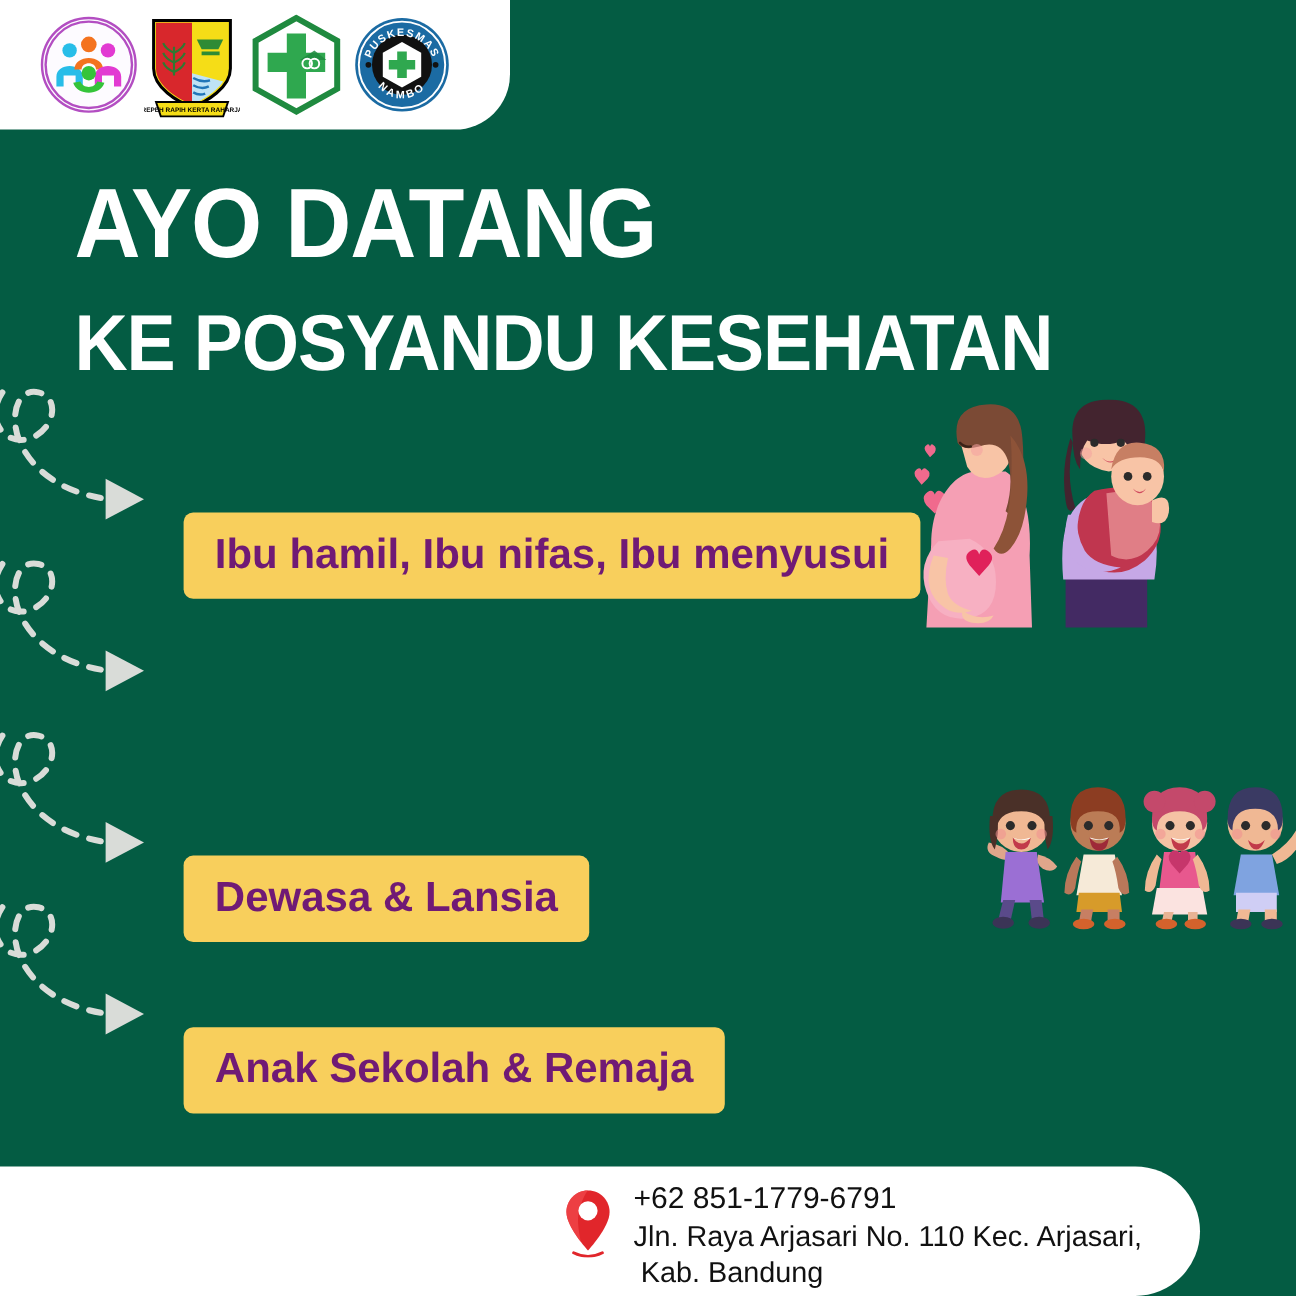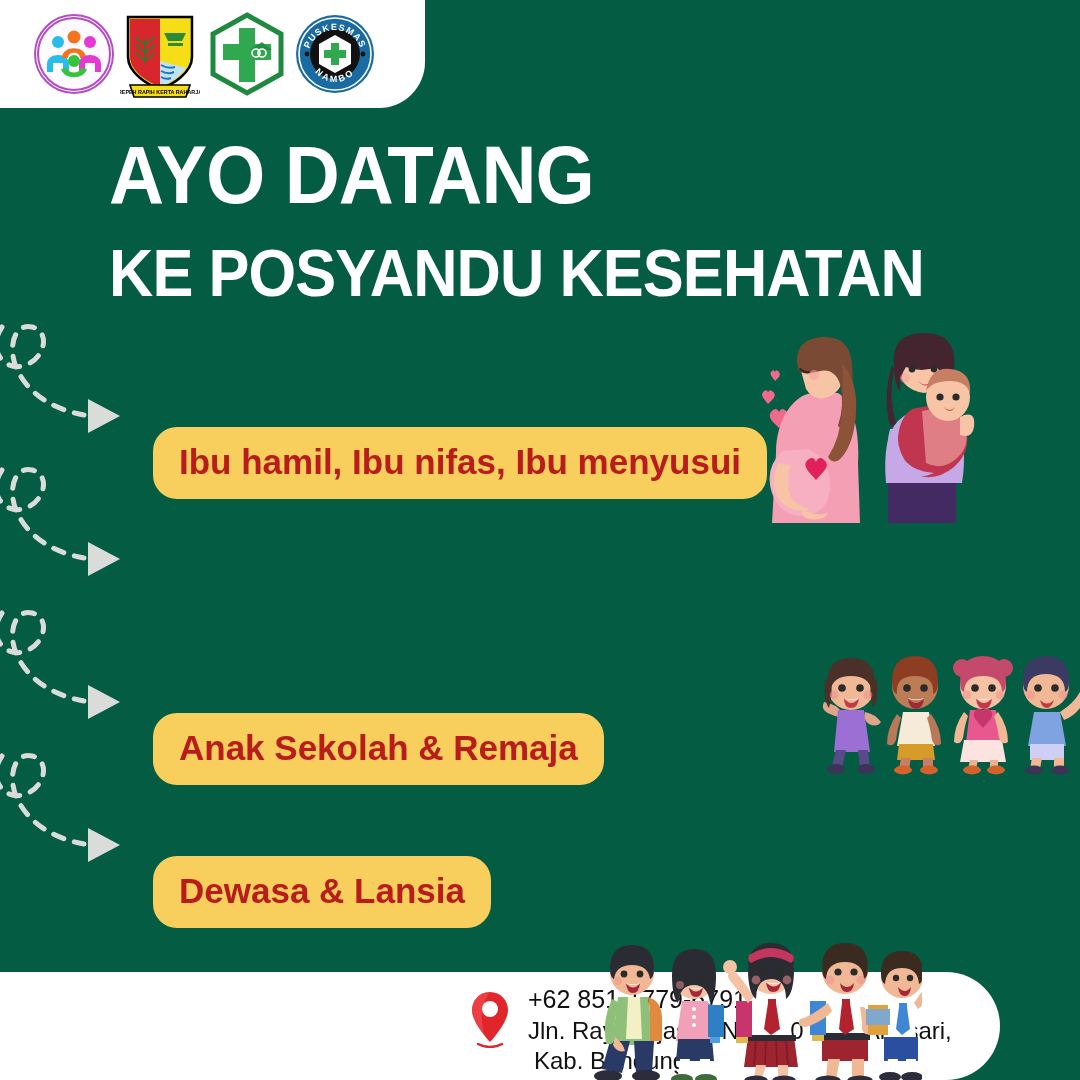--- a/index.html
+++ b/index.html
@@ -51,23 +51,22 @@
   
   .logo-hex { width: 82px; height: 84px; }
 
   
   .logo-badge { width: 82px; height: 82px; }
 
   
   .title-block {
     position: absolute;
     left: 62px;
-    top: 132px;
+    top: 144px;
     width: 960px;
-    margin-left: 47px;
   }
   .title-1, .title-2 {
     color: #ffffff;
     font-weight: 800;
     letter-spacing: -1px;
     line-height: 1.04;
     margin: 0;
     white-space: nowrap;
     transform: scaleX(0.93);
     transform-origin: left center;
@@ -87,24 +86,24 @@
     top: -24px;
     width: 150px;
     height: 168px;
     pointer-events: none;
   }
   .pill {
     position: absolute;
     left: 153px;
     top: 92px;
     background: #f8cf5c;
-    color: #b91c1c;
+    color: #701a75;
     font-size: 35px;
     font-weight: 700;
-    border-radius: 24px;
+    border-radius: 8px;
     padding: 15px 26px 17px 26px;
     white-space: nowrap;
     box-sizing: border-box;
     z-index: 3;
   }
 
   
   .illus { position: absolute; z-index: 2; }
 
   
@@ -369,20 +368,29 @@
           <path d="M50 62 q16-10 22-24 q8 4 2 14 q-8 14 -20 18z" fill="#f0b894"></path>
           <ellipse cx="36" cy="36" rx="23" ry="23" fill="#f0b894"></ellipse>
           <path d="M13 32 q0-26 23-26 q23 0 23 26 q0 8 -4 10 q0-18 -19-18 q-19 0 -19 18 q-4-2 -4 -10z" fill="#3a3a63"></path>
           <circle cx="28" cy="38" r="3.8" fill="#2b2b2b"></circle>
           <circle cx="45" cy="38" r="3.8" fill="#2b2b2b"></circle>
           <circle cx="21" cy="45" r="4.4" fill="#f09090" opacity="0.55"></circle>
           <circle cx="53" cy="45" r="4.4" fill="#f09090" opacity="0.55"></circle>
           <path d="M30 50 q7 7 14 0 q-3 8 -7 8 q-5 0 -7 -8z" fill="#c23a4a"></path>
         </g>
       </svg>
+    </div>
+
+    <div class="row">
+      <svg class="arrow-deco" viewBox="0 0 150 168">
+        <path d="M10 16 C-6 40, 14 62, 34 54 C54 46, 58 20, 40 16 C22 12, 16 36, 24 56 C34 80, 58 98, 92 104" fill="none" stroke="#d9dcd8" stroke-width="5" stroke-dasharray="11 11" stroke-linecap="round"></path>
+        <path d="M96 88 L128 105 L96 122 Z" fill="#d9dcd8"></path>
+      </svg>
+      <div class="pill">Dewasa &amp; Lansia</div>
+
     </div>
 
     <div class="row">
       <svg class="arrow-deco" viewBox="0 0 150 168">
         <path d="M10 16 C-6 40, 14 62, 34 54 C54 46, 58 20, 40 16 C22 12, 16 36, 24 56 C34 80, 58 98, 92 104" fill="none" stroke="#d9dcd8" stroke-width="5" stroke-dasharray="11 11" stroke-linecap="round"></path>
         <path d="M96 88 L128 105 L96 122 Z" fill="#d9dcd8"></path>
       </svg>
       <div class="pill">Anak Sekolah &amp; Remaja</div>
 
       <svg class="illus" style="left:582px; top:320px;" width="340" height="152" viewBox="0 0 340 152">
@@ -492,29 +500,20 @@
           <path d="M2 58 L22 58 L22 88 L2 88 Z" fill="#e0a03a"></path>
           <path d="M0 62 L24 62 L24 78 L0 78 Z" fill="#7fa8cc"></path>
           <ellipse cx="36" cy="30" rx="21" ry="21" fill="#f0b894"></ellipse>
           <path d="M15 27 q0-23 21-23 q21 0 21 23 q0 8 -4 10 q-1-16 -17-16 q-16 0 -17 16 q-4-2 -4 -10z" fill="#3a2a20"></path>
           <circle cx="30" cy="31" r="3.2" fill="#2b2b2b"></circle>
           <circle cx="44" cy="31" r="3.2" fill="#2b2b2b"></circle>
           <path d="M32 40 q7 8 13 0 q-1 9 -6 9 q-6 0 -7 -9z" fill="#a6263a"></path>
         </g>
       </svg>
     </div>
-
-    <div class="row">
-      <svg class="arrow-deco" viewBox="0 0 150 168">
-        <path d="M10 16 C-6 40, 14 62, 34 54 C54 46, 58 20, 40 16 C22 12, 16 36, 24 56 C34 80, 58 98, 92 104" fill="none" stroke="#d9dcd8" stroke-width="5" stroke-dasharray="11 11" stroke-linecap="round"></path>
-        <path d="M96 88 L128 105 L96 122 Z" fill="#d9dcd8"></path>
-      </svg>
-      <div class="pill">Dewasa &amp; Lansia</div>
-
-    </div>
   </div>
 
   <div class="footer-card">
     <div class="footer-pill">
       <span class="footer-pill-label">PUSKESMAS NAMBO</span>
     </div>
     <div class="footer-contact">
       <svg class="pin-icon" viewBox="0 0 40 58">
         <path d="M20 2 C9 2, 2 11, 2 20 C2 33, 20 52, 20 52 C20 52, 38 33, 38 20 C38 11, 31 2, 20 2 Z" fill="#e1262b"></path>
         <path d="M20 2 C9 2, 2 11, 2 20 C2 28, 9 38, 14 45 C12 34, 10 24, 14 14 C16 8, 18 4, 20 2 Z" fill="#f0484c" opacity="0.75"></path>

